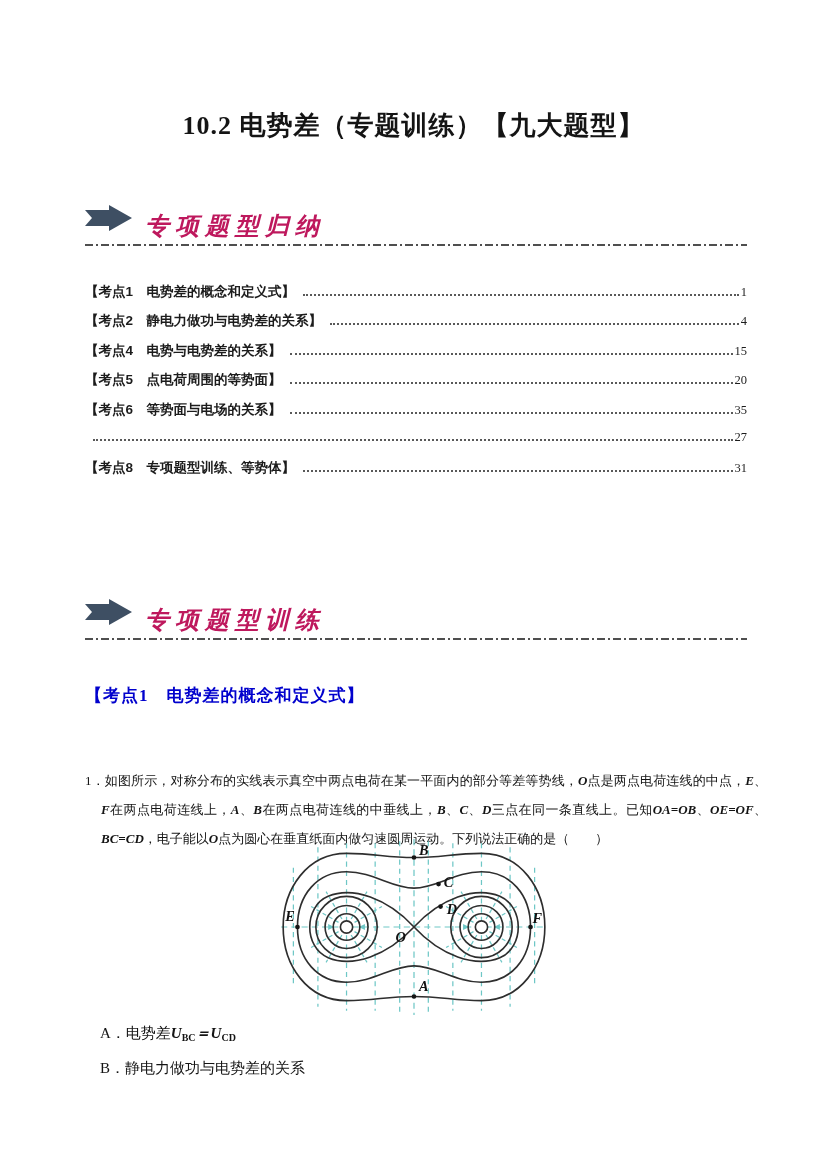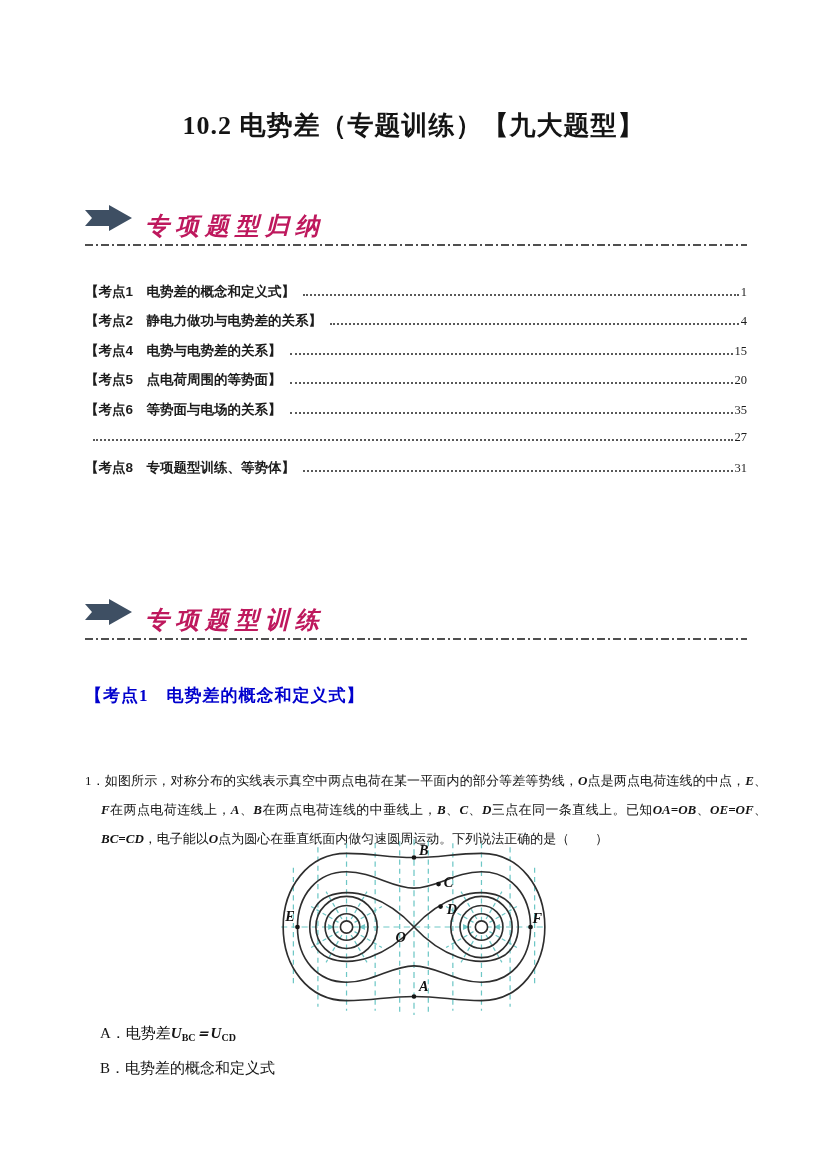--- a/index.html
+++ b/index.html
@@ -191,16 +191,16 @@
         <text class="fig-label" x="137" y="20">B</text>
         <text class="fig-label" x="161" y="51">C</text>
         <text class="fig-label" x="164" y="77">D</text>
         <text class="fig-label" x="137" y="153">A</text>
       </g>
     </svg>
   </div>
 
   <div class="options">
     <div class="option"><span>A．电势差</span><span class="var">U</span><span class="sub">BC</span><span class="var">＝</span><span class="var">U</span><span class="sub">CD</span></div>
-    <div class="option"><span>B．电势差的概念和定义式</span></div>
+    <div class="option"><span>B．静电力做功与电势差的关系</span></div>
   </div>
 
 </div>
 
 </body></html>

